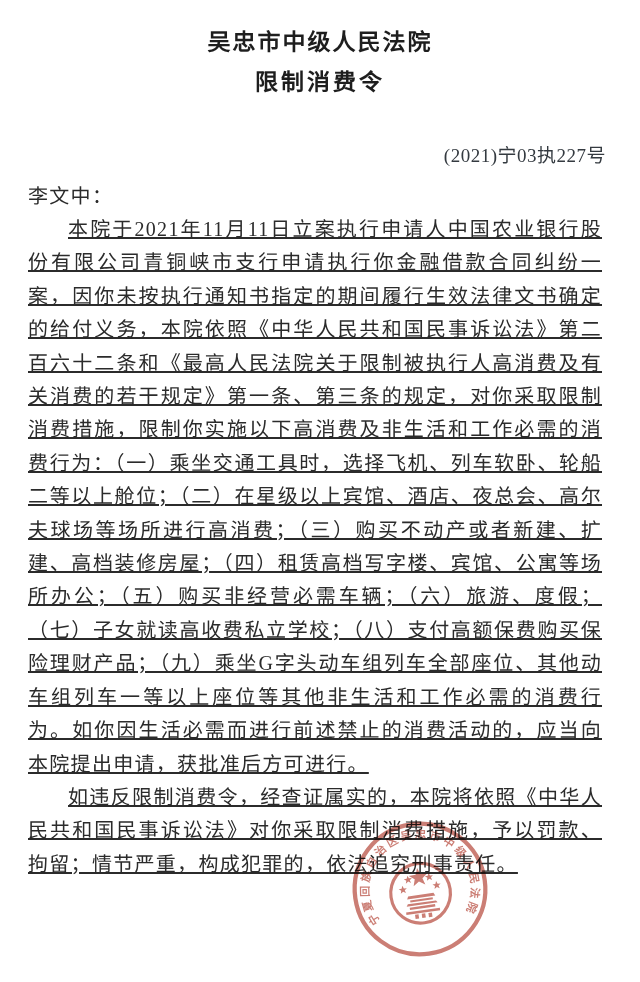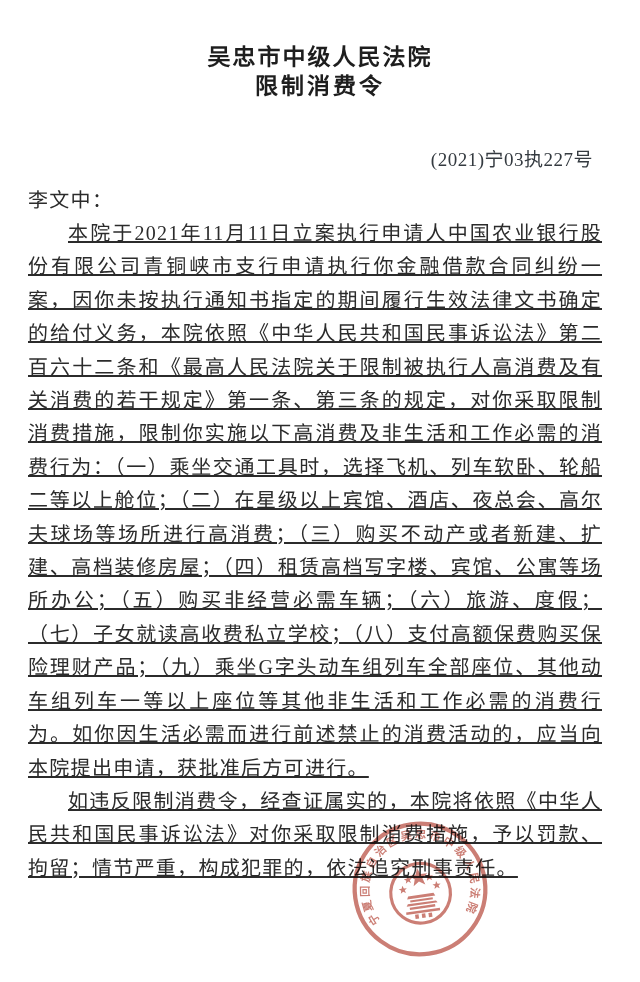--- a/index.html
+++ b/index.html
@@ -20,33 +20,32 @@
   .title-block {
     padding-top: 30px;
     text-align: center;
   }
   .court-name {
     font-size: 23px;
     font-weight: bold;
     letter-spacing: 2px;
     line-height: 1.1;
     color: #1e1e1e;
-    margin-top: 15px;
   }
   .doc-title {
-    margin-top: 4px;
+    margin-top: 15px;
     font-size: 23px;
     font-weight: bold;
     letter-spacing: 3px;
     line-height: 1.1;
     color: #1e1e1e;
   }
   .case-number {
     margin-top: 44px;
-    padding-right: 47px;
+    padding-right: 34px;
     text-align: right;
     font-size: 19px;
     color: #343a40;
     letter-spacing: 0.5px;
   }
   .body-text {
     margin: 13px 38px 0 28px;
     font-size: 20px;
     line-height: 33.4px;
     text-align: justify;

